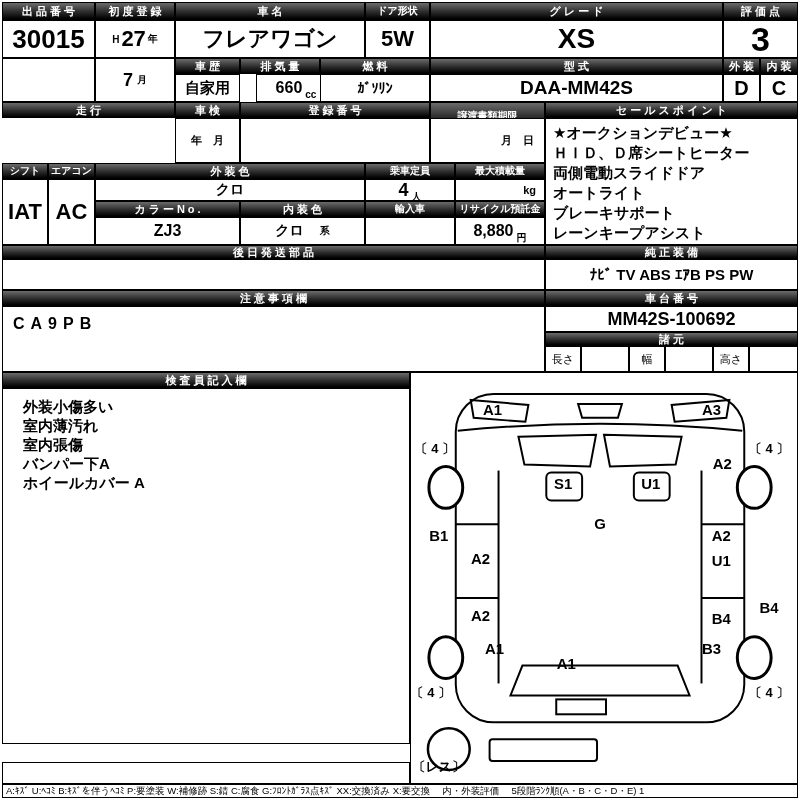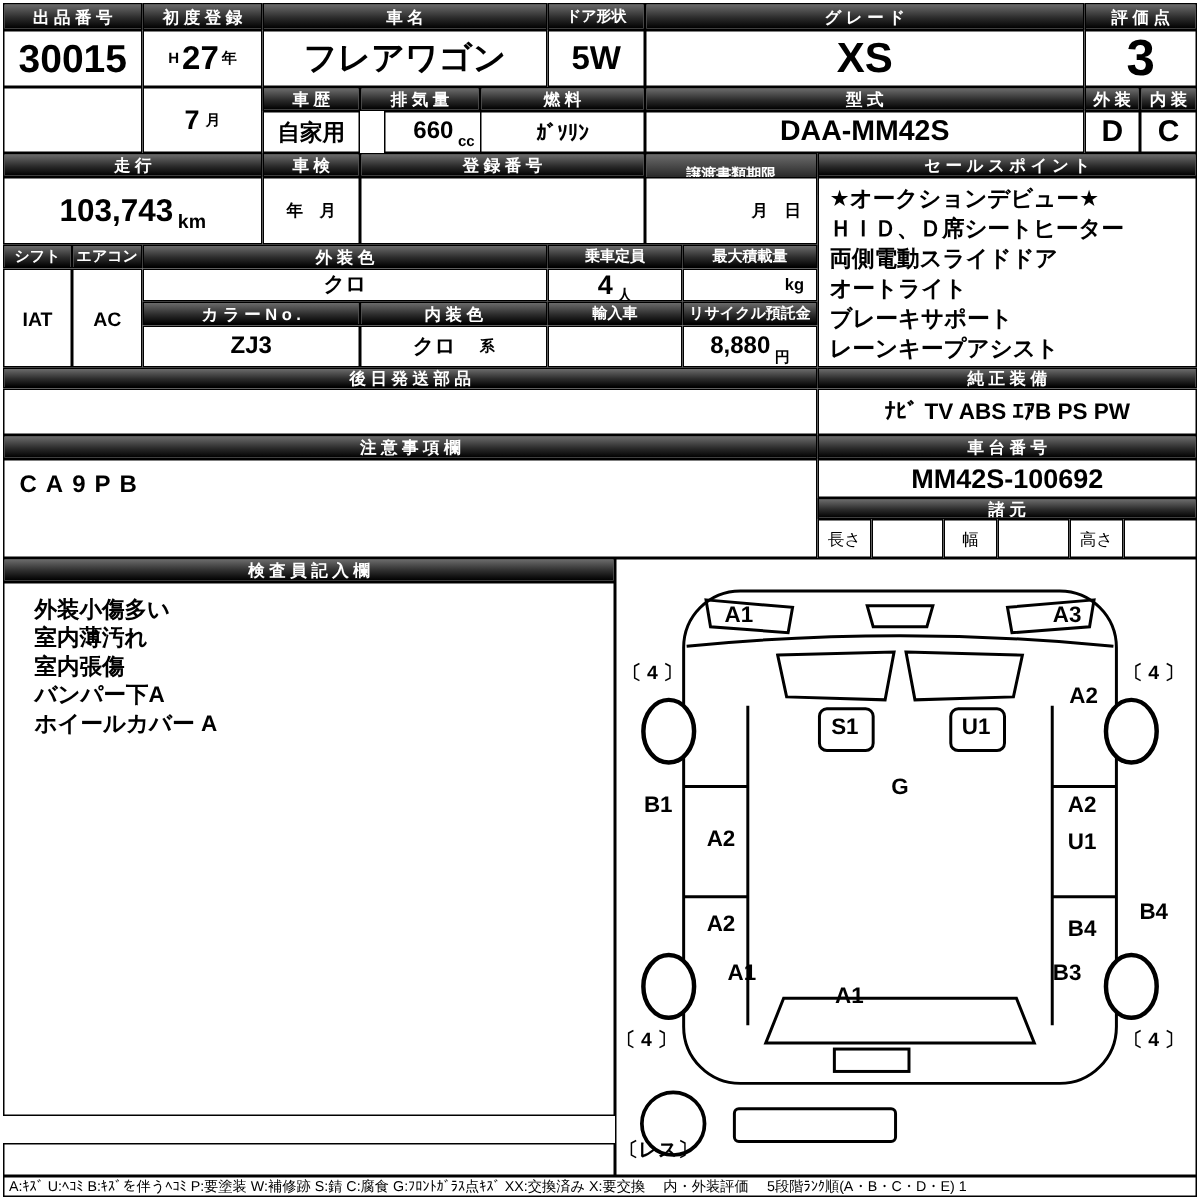--- a/index.html
+++ b/index.html
@@ -7,21 +7,21 @@
          font-family:"Liberation Sans","DejaVu Sans",sans-serif;color:#000;}
   .cell{position:absolute;box-sizing:border-box;border:1px solid #000;background:#fff;
         display:flex;align-items:center;justify-content:center;overflow:hidden;}
   .hdr{background:linear-gradient(180deg,#6b6b6b 0%,#2c2c2c 55%,#000 100%);
        color:#fff;font-size:11px;font-weight:bold;letter-spacing:3px;padding-left:3px;}
   .hdr.sm{font-size:10px;letter-spacing:0;padding-left:0;}
   .val{font-weight:bold;}
   .right{justify-content:flex-end;}
   .unit{font-size:10px;font-weight:bold;margin-left:3px;margin-top:13px;}
   .big26{font-size:26px;} .big22{font-size:22px;} .big28{font-size:28px;} .big34{font-size:34px;}
-  .f20{font-size:20px;} .f19{font-size:19px;} .f18{font-size:18px;} .f17{font-size:13px;}
+  .f20{font-size:20px;} .f19{font-size:19px;} .f18{font-size:18px;} .f17{font-size:22px;}
   .f16{font-size:16px;} .f15{font-size:15px;} .f14{font-size:14px;} .f21{font-size:21px;}
   .f11{font-size:11px;} .f10{font-size:10px;}
   .list{flex-direction:column;align-items:flex-start;justify-content:flex-start;
         padding:4px 7px;font-weight:bold;font-size:15px;line-height:20px;}
   .list .line{white-space:nowrap;}
   .notes-box{align-items:flex-start;justify-content:flex-start;padding:8px 10px;
         font-weight:bold;font-size:16px;letter-spacing:6px;}
   .legend{font-size:9.5px;justify-content:flex-start;padding:0 3px;white-space:nowrap;font-weight:normal;}
   #car-diagram{width:100%;height:100%;}
   #car-diagram .mark{font-family:"Liberation Sans","DejaVu Sans",sans-serif;
@@ -72,24 +72,20 @@
   <div class="cell val f19" style="left:430px;top:74px;width:293px;height:28px">DAA-MM42S</div>
   <div class="cell val f20" style="left:723px;top:74px;width:37px;height:28px">D</div>
   <div class="cell val f20" style="left:760px;top:74px;width:38px;height:28px">C</div>
 
   <div class="cell hdr" style="left:2px;top:102px;width:173px;height:16px">走行</div>
   <div class="cell hdr" style="left:175px;top:102px;width:65px;height:16px">車検</div>
   <div class="cell hdr" style="left:240px;top:102px;width:190px;height:16px">登録番号</div>
   <div class="cell hdr sm" style="left:430px;top:102px;width:115px;height:28px">譲渡書類期限</div>
   <div class="cell hdr" style="left:545px;top:102px;width:253px;height:16px">セールスポイント</div>
 
-  <div class="cell val" style="left:2px;top:118px;width:173px;height:45px">
-    <span class="f21">103,743</span>
-    <span class="unit f14" style="font-size:13px">km</span>
-  </div>
   <div class="cell val f11" style="left:175px;top:118px;width:65px;height:45px">年　月</div>
   <div class="cell" style="left:240px;top:118px;width:190px;height:45px"></div>
   <div class="cell val f11 right" style="left:430px;top:118px;width:115px;height:45px;padding-right:10px">月　日</div>
   <div class="cell list" style="left:545px;top:118px;width:253px;height:127px">
       <div class="line">★オークションデビュー★</div>
       <div class="line">ＨＩＤ、Ｄ席シートヒーター</div>
       <div class="line">両側電動スライドドア</div>
       <div class="line">オートライト</div>
       <div class="line">ブレーキサポート</div>
       <div class="line">レーンキープアシスト</div>

